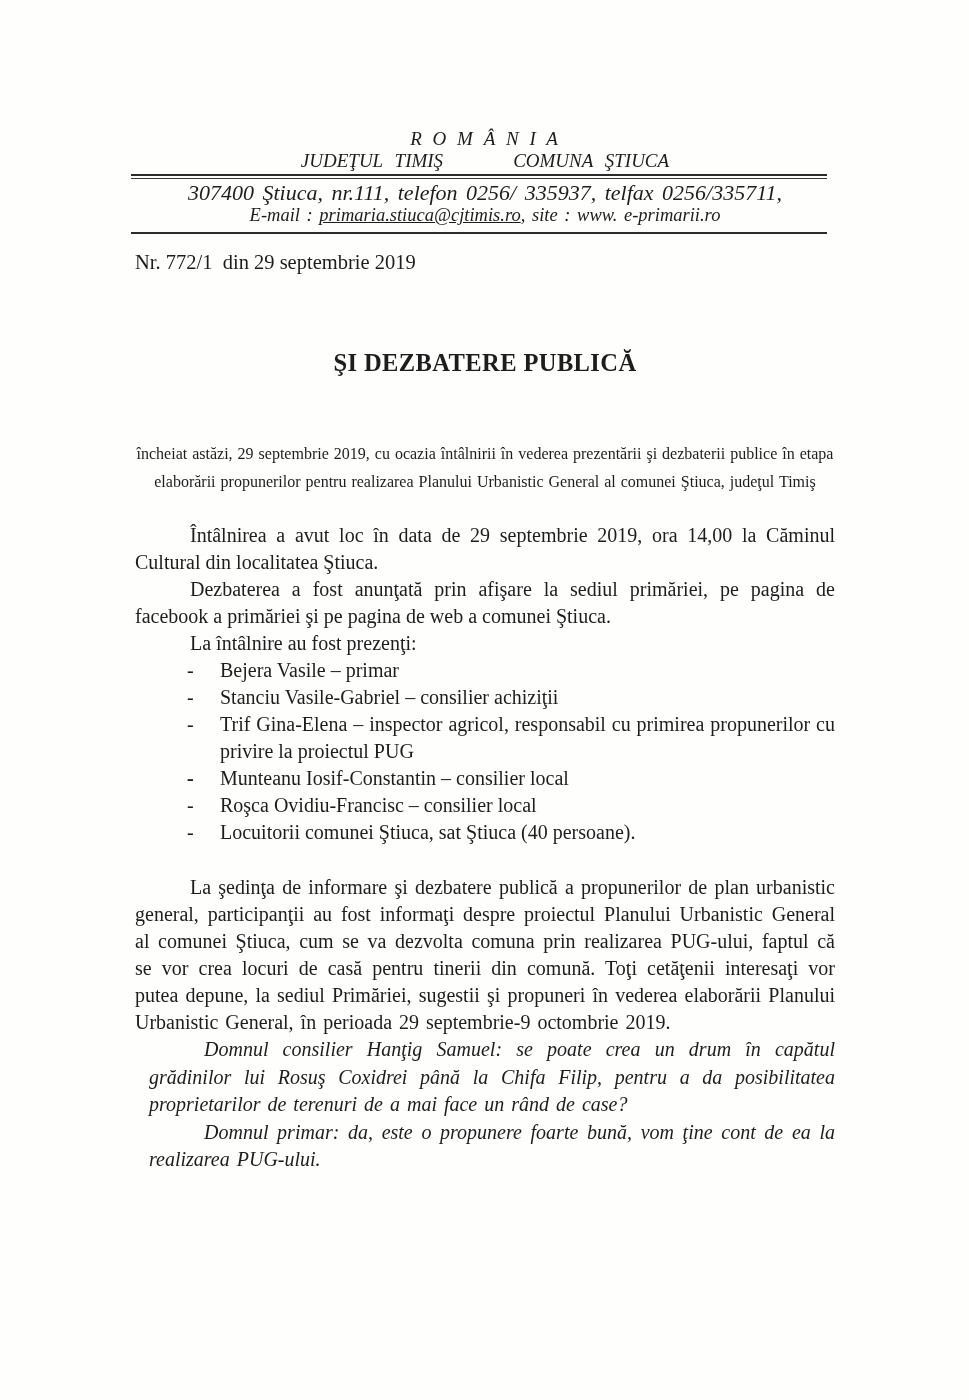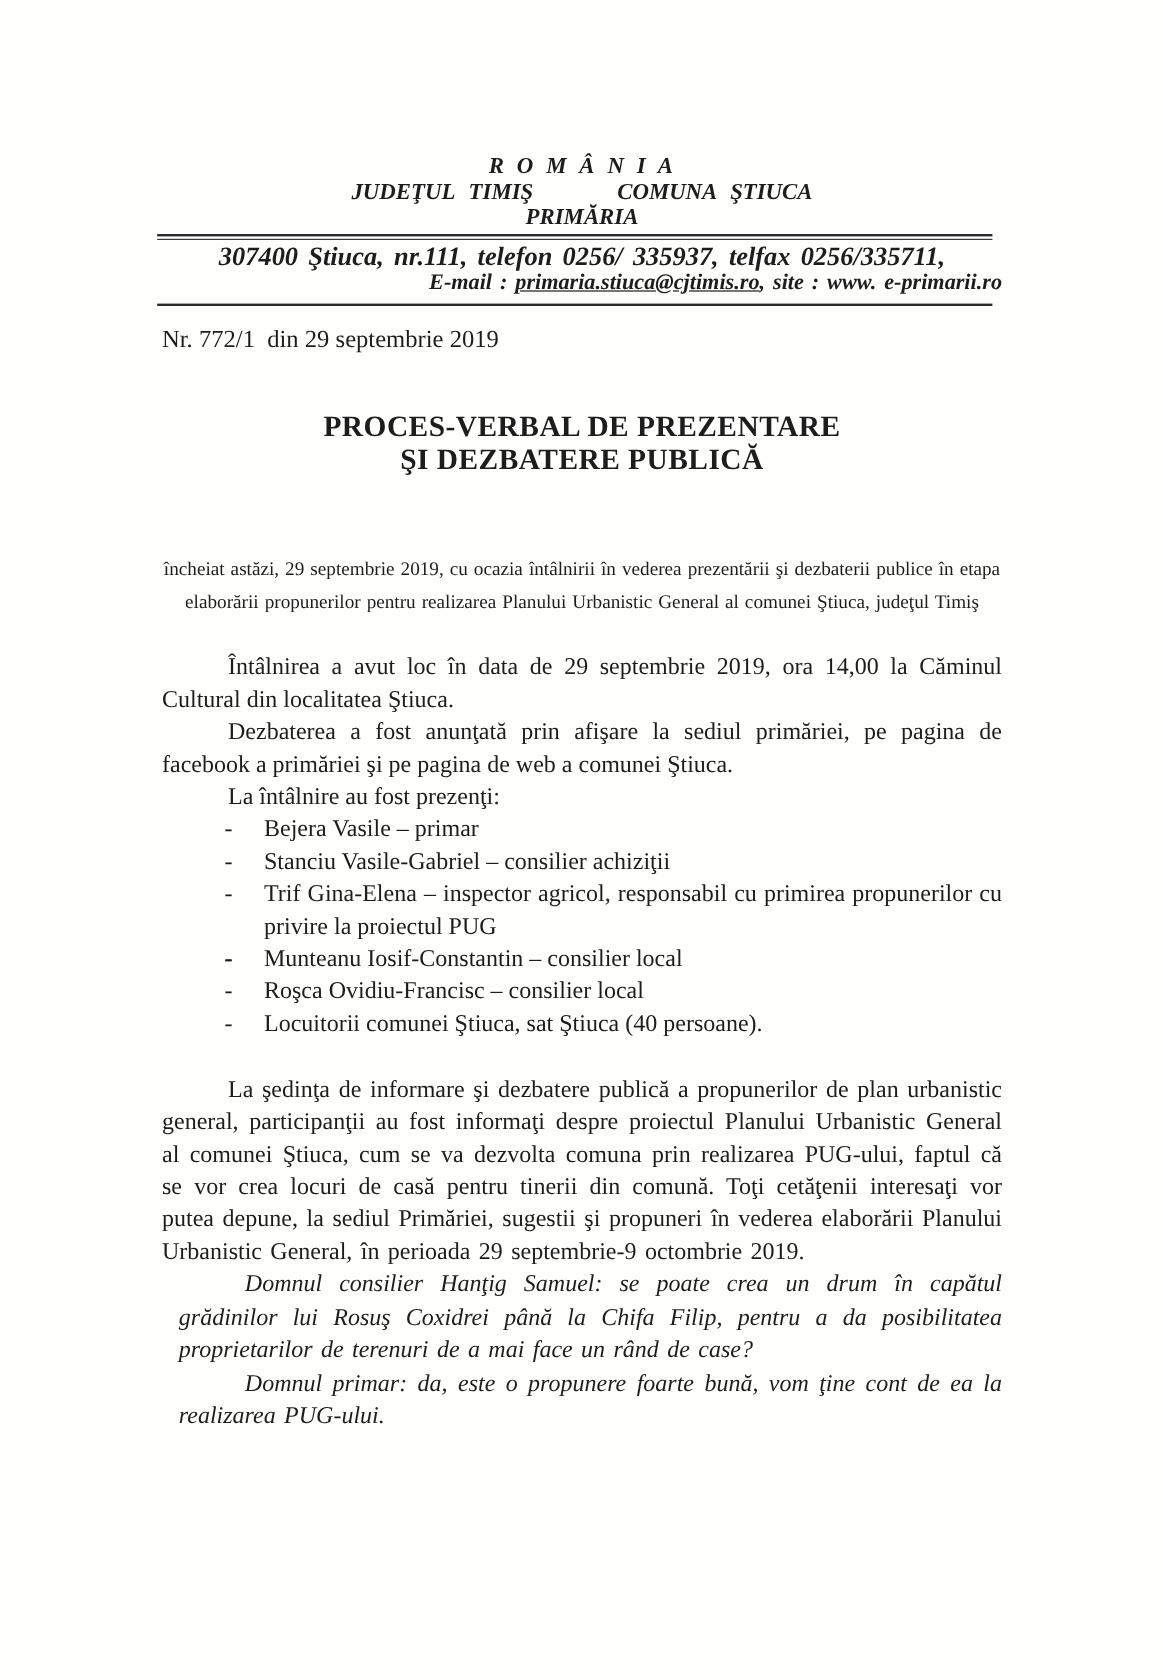--- a/index.html
+++ b/index.html
@@ -17,21 +17,20 @@
     color: #1d1d1d;
     font-family: "Liberation Serif", "DejaVu Serif", serif;
     box-sizing: border-box;
     padding: 128px 134px 0 135px;
     overflow: hidden;
   }
   
   .letterhead {
     text-align: center;
     font-style: italic;
-    font-weight: bold;
   }
   .lh-country {
     font-size: 19px;
     line-height: 22px;
     letter-spacing: 2px;
     word-spacing: 2px;
   }
   .lh-line2 {
     display: flex;
     justify-content: center;
@@ -63,21 +62,20 @@
     line-height: 22px;
     margin-top: 3px;
     word-spacing: 3px;
     white-space: nowrap;
   }
   .lh-contact {
     font-size: 18.5px;
     line-height: 22px;
     word-spacing: 2px;
     white-space: nowrap;
-    text-align: right;
   }
   .lh-contact .email {
     color: inherit;
     text-decoration: underline;
   }
   
   .doc-number {
     margin-top: 16px;
     font-size: 20.5px;
     line-height: 24px;
@@ -140,31 +138,30 @@
 <body>
 
 <div class="page">
 
   <header class="letterhead">
     <div class="lh-country">R O M Â N I A</div>
     <div class="lh-line2">
       <span>JUDEŢUL TIMIŞ</span>
       <span>COMUNA ŞTIUCA</span>
     </div>
-    <div class="lh-office">PRIMĂRIA</div>
     <div class="rule rule-top"></div>
     <div class="lh-address">307400  Ştiuca,  nr.111, telefon 0256/ 335937, telfax 0256/335711,</div>
     <div class="lh-contact"><span>E-mail : </span><span class="email">primaria.stiuca@cjtimis.ro</span><span>,  site : www. e-primarii.ro</span></div>
     <div class="rule rule-bottom"></div>
   </header>
 
   <div class="doc-number">Nr. 772/1  din 29 septembrie 2019</div>
 
   <h1 class="title">
-    <span>PROCES-VERBAL DE PREZENTARE</span><br>
+    <br>
     <span>ŞI DEZBATERE PUBLICĂ</span>
   </h1>
 
   <p class="intro">încheiat astăzi, 29 septembrie 2019,  cu ocazia întâlnirii în vederea prezentării şi dezbaterii publice în etapa elaborării propunerilor pentru realizarea Planului Urbanistic General al comunei Ştiuca, judeţul Timiş</p>
 
   <p class="para first">Întâlnirea a avut loc în data de 29 septembrie 2019, ora 14,00 la Căminul Cultural din localitatea Ştiuca.</p>
   <p class="para">Dezbaterea a fost anunţată prin afişare la sediul primăriei, pe pagina de facebook a primăriei şi pe pagina de web a comunei Ştiuca.</p>
   <p class="para">La întâlnire au fost prezenţi:</p>
 
   <ul class="attendees">

